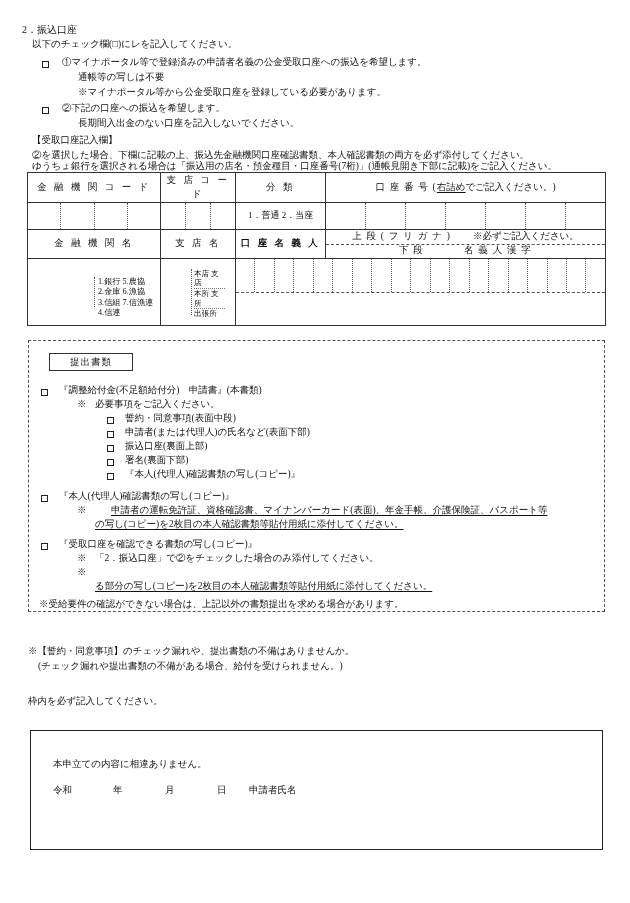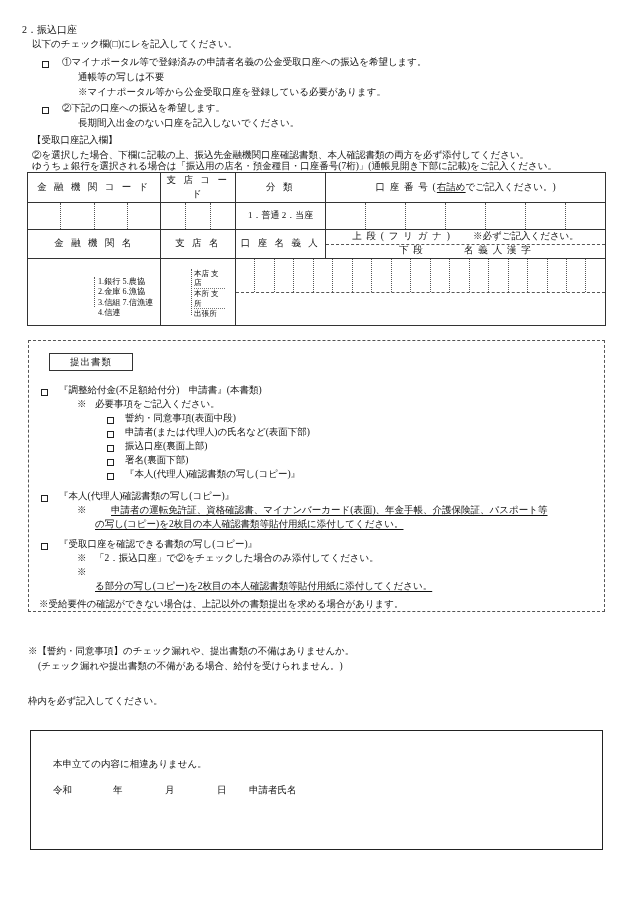--- a/index.html
+++ b/index.html
@@ -195,21 +195,21 @@
               <i></i>
               <i></i>
               <i></i>
             </span>
         </td>
       </tr>
 
       <tr style="height:28px;">
         <td class="sp" style="height:28px;">金 融 機 関 名</td>
         <td class="sp" style="height:28px;">支 店 名</td>
-        <td class="sp" style="height:28px;">口 座 名 義 人</td>
+        <td class="sp" style="height:28px;font-weight:bold;">口 座 名 義 人</td>
         <td style="height:28px; position:relative;">
           <div style="position:absolute; left:0; right:0; top:0; height:50%; display:flex; align-items:center; justify-content:center; gap:22px;">
             <span class="sp1">上 段 ( フ リ ガ ナ )</span>
             <span>※必ずご記入ください。</span>
           </div>
           <div class="halfsplit"></div>
           <div style="position:absolute; left:0; right:0; bottom:0; height:50%; display:flex; align-items:center; justify-content:center; gap:40px;">
             <span class="sp1">下 段</span>
             <span class="sp1">名 義 人 漢 字</span>
           </div>

